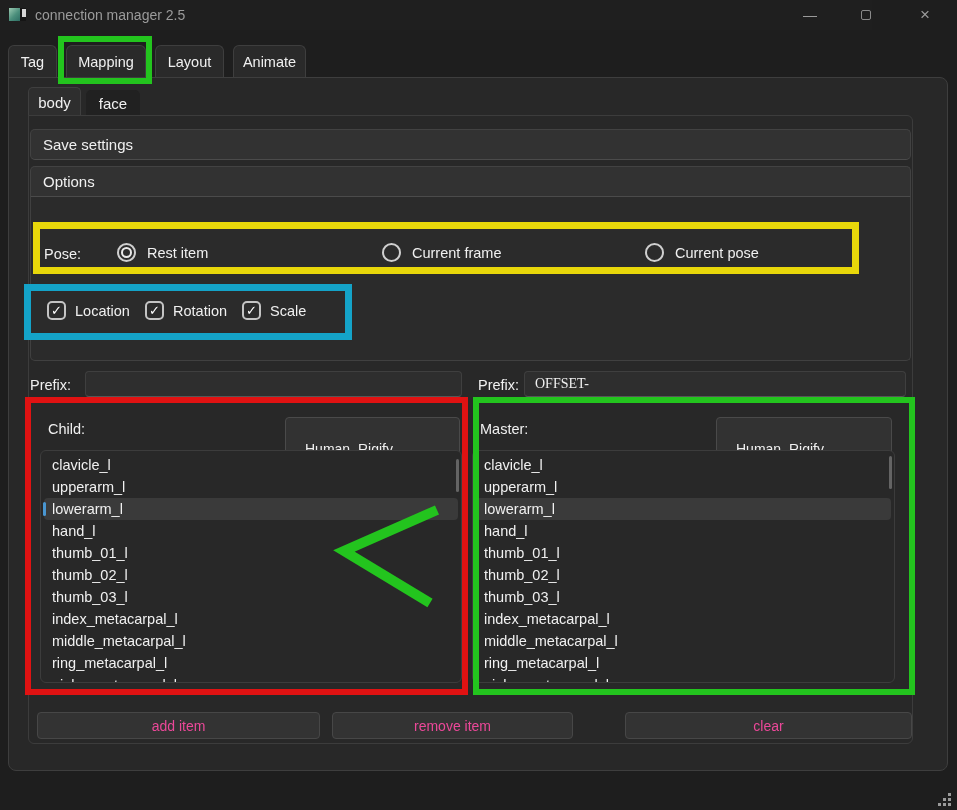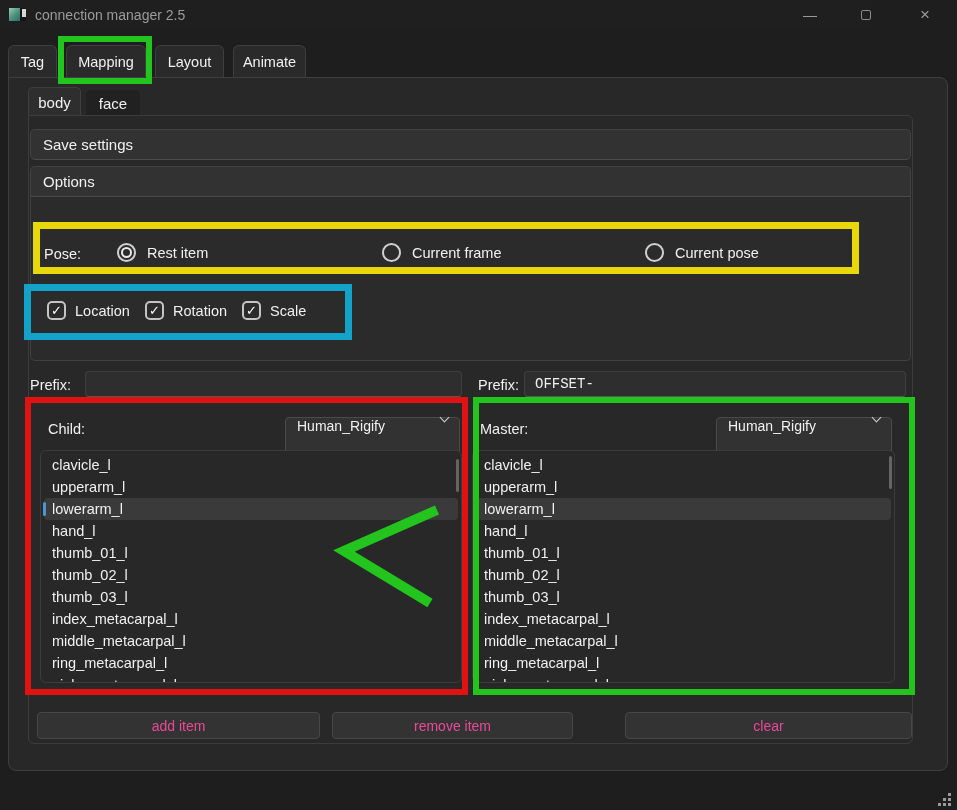--- a/index.html
+++ b/index.html
@@ -65,30 +65,30 @@
   .checkbox{width:19px;height:19px;border:2px solid #c4c4c4;border-radius:5px;display:flex;align-items:center;justify-content:center;
     font-size:13px;color:#fff;flex:0 0 auto}
   .checkbox .mark{display:none;line-height:1}
   .checkbox.on .mark{display:block}
 
   
   .prefix-label{position:absolute;top:377px;font-size:14.5px}
   #prefix-label-l{left:30px}
   #prefix-label-r{left:478px}
   .prefix-input{position:absolute;top:371px;height:26px;background:#2e2e2e;border:1px solid #3f3f3f;border-bottom-color:#565656;
-    border-radius:4px;padding:0 10px;font-size:14px;color:#f0f0f0;font-family:Liberation Mono, monospace;outline:none}
+    border-radius:4px;padding:0 10px;font-size:14px;color:#f0f0f0;font-family:Liberation Serif, serif;outline:none}
   #prefix-input-l{left:85px;width:377px}
   #prefix-input-r{left:524px;width:382px}
 
   
   .role-label{position:absolute;top:421px;font-size:14.5px}
   #role-label-l{left:48px}
   #role-label-r{left:480px}
   .dropdown{position:absolute;top:417px;height:41px;background:#323232;border:1px solid #4a4a4a;border-radius:4px;
-    display:flex;align-items:flex-start;justify-content:space-between;padding:0 11px;font-size:14px}
+    display:flex;align-items:flex-end;justify-content:space-between;padding:0 19px;font-size:14px}
   #dropdown-l{left:285px;width:175px}
   #dropdown-r{left:716px;width:176px}
   .chev{width:7px;height:7px;border-right:1.6px solid #cfcfcf;border-bottom:1.6px solid #cfcfcf;transform:rotate(45deg);margin-top:-4px}
 
   
   .bone-list{position:absolute;top:450px;height:233px;background:#282828;border:1px solid #3c3c3c;border-radius:6px;
     overflow:hidden;padding-top:3px}
   #list-l{left:40px;width:422px}
   #list-r{left:472px;width:423px}
   .list-item{height:22px;display:flex;align-items:center;padding-left:8px;font-size:14.5px;position:relative;

